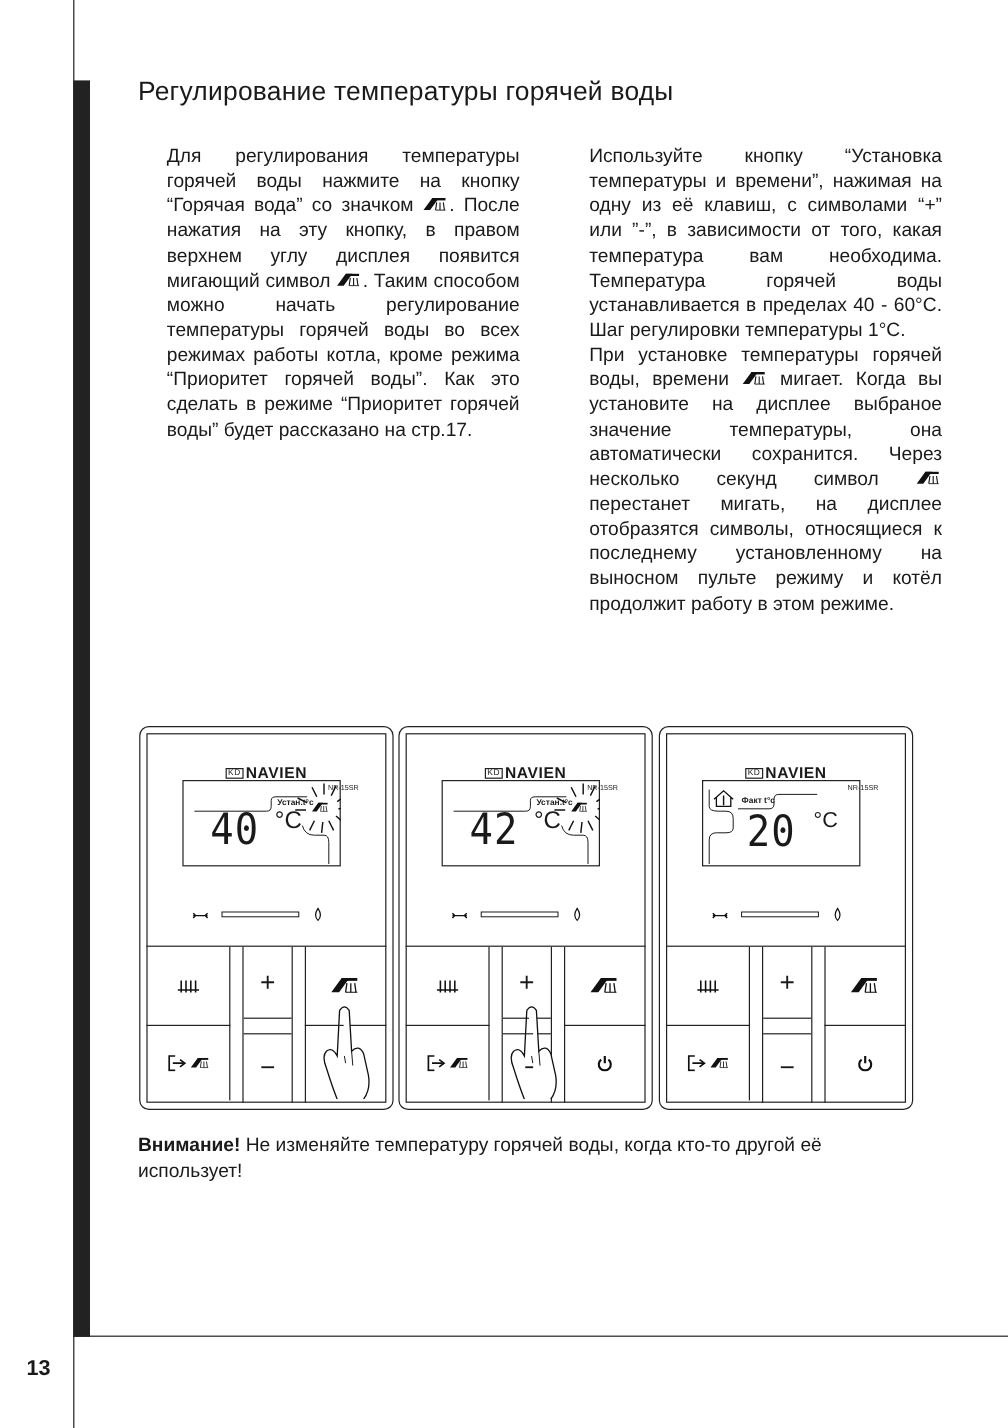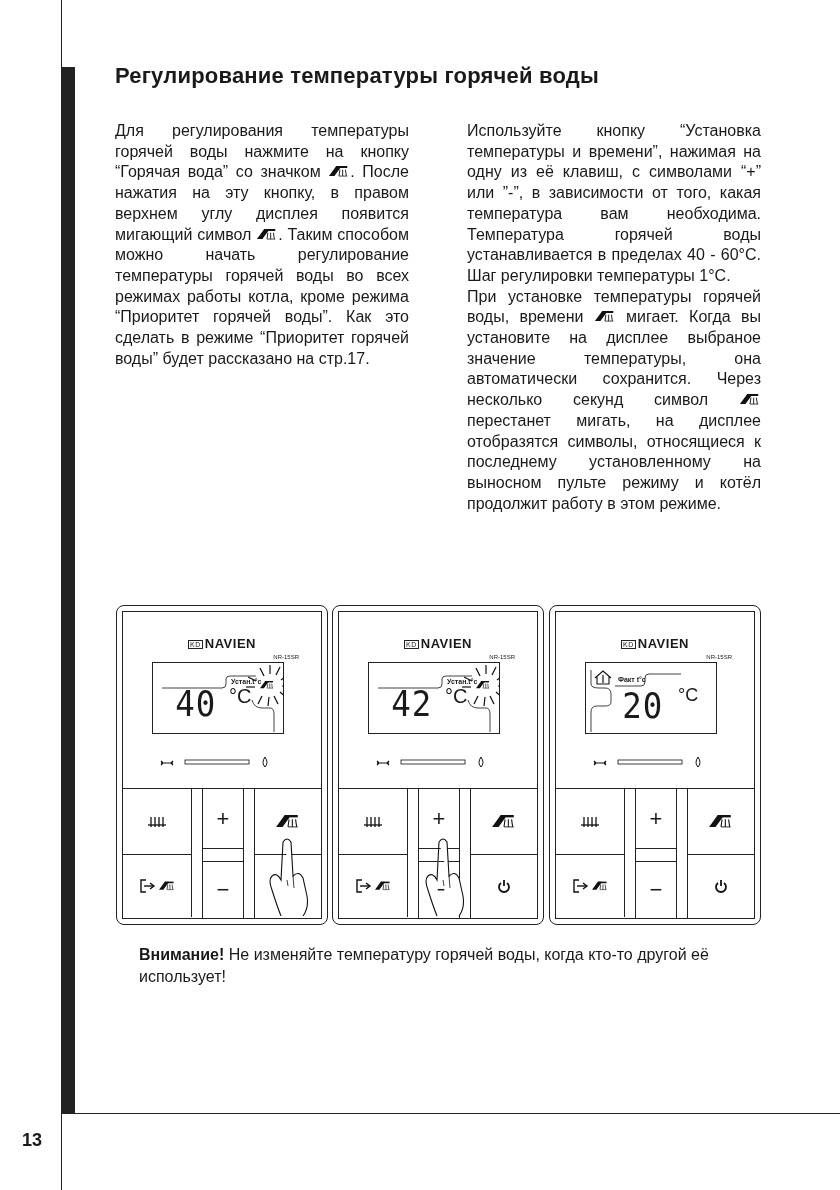--- a/index.html
+++ b/index.html
@@ -1,34 +1,34 @@
 <!DOCTYPE html>
 <html><head>
 <meta charset="utf-8">
 <style>
   html, body { margin:0; padding:0; background:#fff; }
   body { width:840px; height:1190px; position:relative; overflow:hidden; font-family:"Liberation Sans", sans-serif; color:#1a1a1a; }
   .vline { position:absolute; left:61px; top:0; width:1px; height:1190px; background:#222; }
   .vbar { position:absolute; left:61px; top:67px; width:14px; height:1047px; background:#222; }
   .hline { position:absolute; left:61px; top:1113px; width:779px; height:1px; background:#222; }
   .pagenum { position:absolute; left:22px; top:1130px; font-weight:bold; font-size:18px; }
-  .title { position:absolute; left:115px; top:63px; font-weight:bold; font-size:22px; letter-spacing:0.2px; }
-  .col { position:absolute; top:121px; width:294px; font-size:16px; line-height:20.7px; text-align:justify; }
+  .title { position:absolute; left:115px; top:63px; font-weight:normal; font-size:22px; letter-spacing:0.2px; }
+  .col { position:absolute; top:121px; width:294px; font-size:16px; line-height:20.7px; text-align:justify;margin-left:24px; }
   .col p { margin:0; }
   .col1 { left:115px; }
   .col2 { left:467px; }
   .hw { display:inline-block; width:22px; height:11px; vertical-align:baseline; }
-  .notice { position:absolute; left:115px; top:944px; width:640px; font-size:16px; line-height:22px;margin-left:24px; }
+  .notice { position:absolute; left:115px; top:944px; width:640px; font-size:16px; line-height:22px; }
   .notice b { font-weight:bold; }
   .panel { position:absolute; top:605px; width:212px; height:320px; border:1.5px solid #222; border-radius:8px; box-sizing:border-box; }
   .panel .inner { position:absolute; left:5px; top:5px; right:5px; bottom:5px; border:1.5px solid #222; box-sizing:border-box; }
   .brand { position:absolute; top:30px; left:0; right:0; text-align:center; font-weight:bold; font-size:13px; letter-spacing:0.5px; }
   .brand .kd { font-size:7px; border:1px solid #222; padding:0 1px; margin-right:2px; vertical-align:middle; font-weight:normal; }
   .model { position:absolute; top:48px; right:28px; font-size:6px; }
-  .lcd { position:absolute; left:35px; top:56px; width:132px; height:72px; border:1.5px solid #222; box-sizing:border-box;text-align:center; }
+  .lcd { position:absolute; left:35px; top:44px; width:132px; height:72px; border:1.5px solid #222; box-sizing:border-box;text-align:center; }
   .lcd-label { position:absolute; font-size:7px; font-weight:bold; }
   .digits { position:absolute; font-family:"DejaVu Sans Mono", monospace; font-size:36px; font-weight:normal; transform:scaleX(0.9); letter-spacing:1px; }
   .unit { position:absolute; font-size:20px; }
   .bar-row { position:absolute; top:150px; left:0; right:0; height:14px; }
   .btns { position:absolute; left:5px; right:5px; top:182px; bottom:5px; border-top:1.5px solid #222; }
   .btn { position:absolute; box-sizing:border-box; display:flex; align-items:center; justify-content:center; font-size:22px; }
   .hand { position:absolute; }
 </style>
 </head>
 <body>

